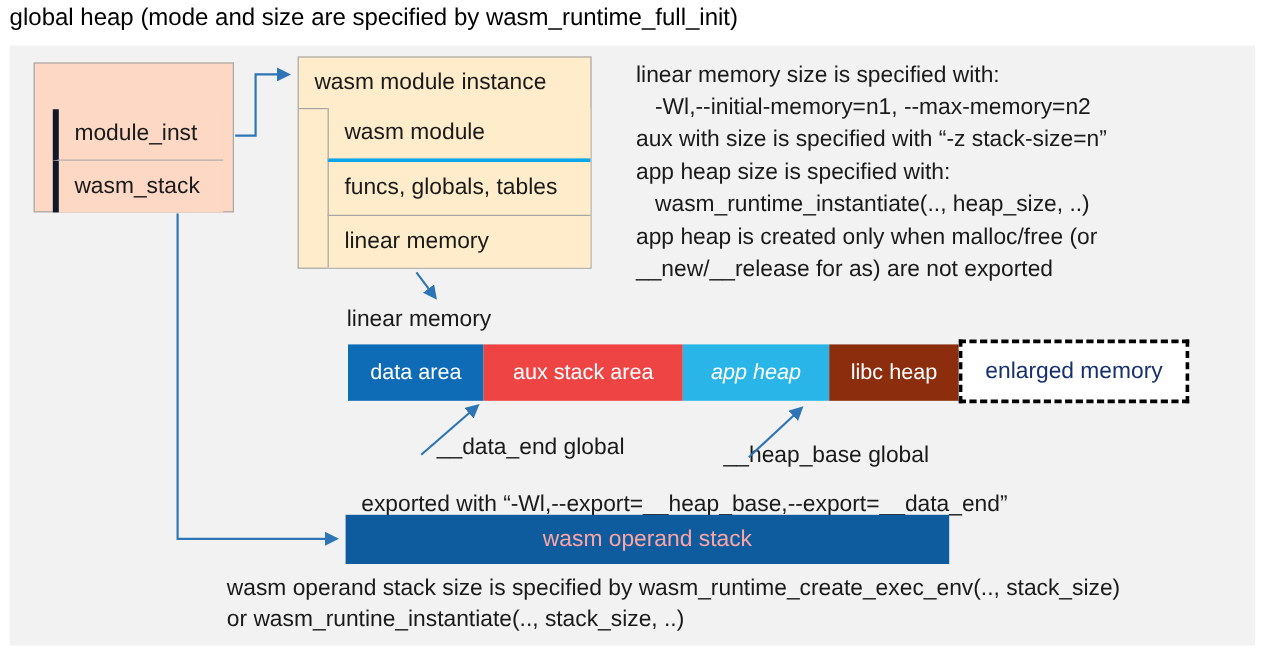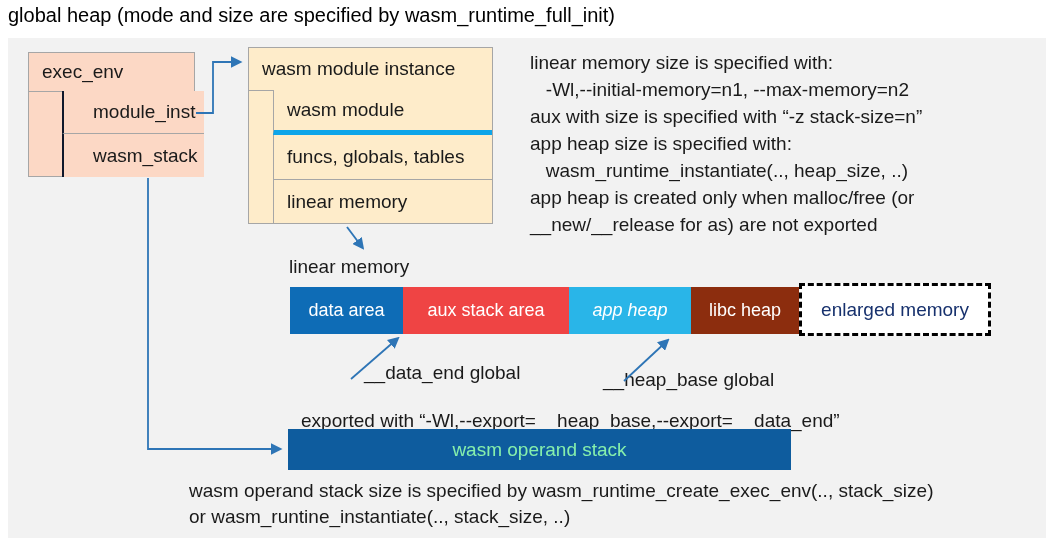--- a/index.html
+++ b/index.html
@@ -8,35 +8,35 @@
 
   .title{position:absolute;left:8px;top:4px;font-size:20px;color:#000;}
 
   .panel{position:absolute;left:8px;top:38px;width:1038px;height:500px;background:#f2f2f2;}
 
   
   .exec-box{position:absolute;left:28px;top:52px;width:167px;height:125px;
             background:#fcd8c5;border:1px solid #a6a6a6;box-sizing:border-box;}
   .exec-header{position:absolute;left:0;top:0;width:100%;height:39px;display:flex;align-items:center;
                padding-left:13px;box-sizing:border-box;font-size:19px;border-bottom:1px solid #a6a6a6;}
-  .exec-row{position:absolute;left:33px;width:142px;height:43px;display:flex;align-items:center;
-            padding-left:29px;box-sizing:border-box;font-size:19px;background:#fcd8c5;
-            border-left:2px solid #0f172a;}
+  .exec-row{position:absolute;left:15px;width:142px;height:43px;display:flex;align-items:center;
+            padding-left:13px;box-sizing:border-box;font-size:19px;background:#fcd8c5;
+            border-left:5px solid #0f172a;}
   .exec-row-1{top:38px;border-bottom:1px solid #a6a6a6;}
   .exec-row-2{top:81px;}
 
   
   .mod-box{position:absolute;left:248px;top:47px;width:245px;height:177px;
            background:#feecca;border:1px solid #a6a6a6;box-sizing:border-box;}
   .mod-header{position:absolute;left:0;top:0;width:100%;height:43px;display:flex;align-items:center;
               padding-left:13px;box-sizing:border-box;font-size:19px;border-bottom:1px solid #a6a6a6;}
   .mod-row{position:absolute;left:24px;width:219px;height:45px;display:flex;align-items:center;
            padding-left:13px;box-sizing:border-box;font-size:19px;background:#feecca;
            border-left:1px solid #a6a6a6;}
-  .mod-row-1{top:42px;border-bottom:5px solid #0ea5e9;}
+  .mod-row-1{top:42px;border-bottom:3px solid #0ea5e9;}
   .mod-row-2{top:87px;border-bottom:1px solid #a6a6a6;}
   .mod-row-3{top:132px;height:43px;}
 
   
   .size-notes{position:absolute;left:530px;top:49px;font-size:19px;line-height:27px;}
   .size-notes .note-line{white-space:pre;}
 
   
   .lm-label{position:absolute;left:289px;top:256px;font-size:19px;}
   .seg{position:absolute;top:287px;height:47px;display:flex;align-items:center;justify-content:center;
@@ -49,38 +49,37 @@
                 border:3px dashed #000000;color:#17316d;font-size:19px;}
 
   
   .ann{position:absolute;font-size:19px;white-space:pre;}
   .ann-dataend{left:318px;top:362px;margin-left:46px;}
   .ann-heapbase{left:603px;top:369px;}
   .ann-exported{left:301px;top:389px;margin-top:21px;}
 
   
   .op-bar{position:absolute;left:288px;top:429px;width:503px;height:41px;background:#0e5c9e;
-          display:flex;align-items:center;justify-content:center;color:#86efac;font-size:19px;}
+          display:flex;align-items:center;justify-content:center;color:#fca5a5;font-size:19px;}
   .op-notes{position:absolute;left:189px;top:478px;font-size:19px;line-height:26px;}
   .op-notes .note-line{white-space:pre;}
 
   
   .arrows{position:absolute;left:0;top:0;width:1054px;height:547px;pointer-events:none;}
 </style>
 </head>
 <body>
 
 <div id="stage">
 
   <div class="title">global heap (mode and size are specified by wasm_runtime_full_init)</div>
 
   <div class="panel"></div>
 
   <div class="exec-box">
-    <div class="exec-header">exec_env</div>
     <div class="exec-row exec-row-1">module_inst</div>
     <div class="exec-row exec-row-2">wasm_stack</div>
   </div>
 
   <div class="mod-box">
     <div class="mod-header">wasm module instance</div>
     <div class="mod-row mod-row-1">wasm module</div>
     <div class="mod-row mod-row-2">funcs, globals, tables</div>
     <div class="mod-row mod-row-3">linear memory</div>
   </div>

